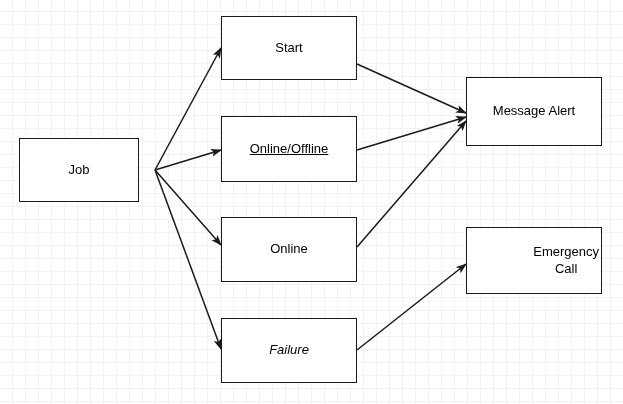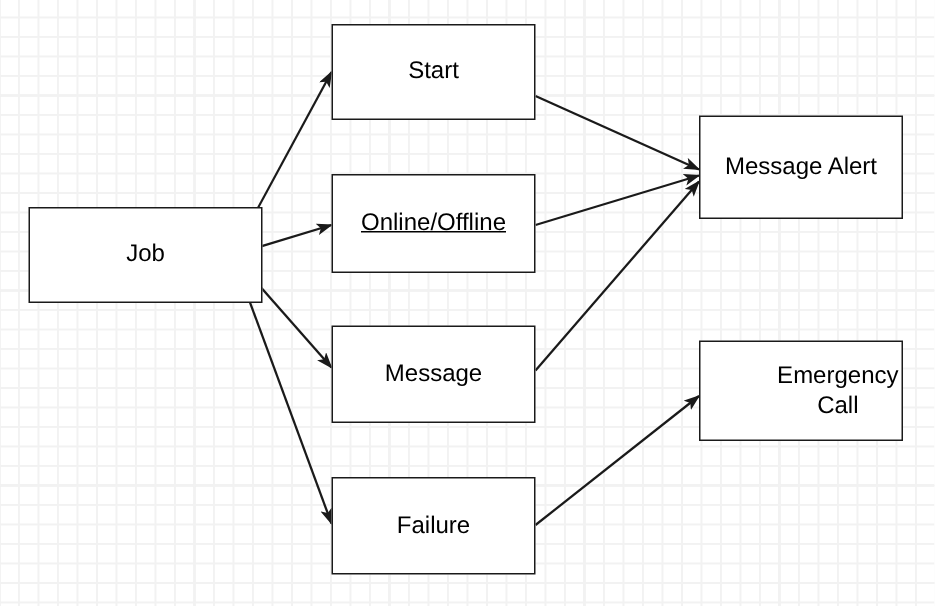--- a/index.html
+++ b/index.html
@@ -39,21 +39,21 @@
     position: absolute;
     box-sizing: border-box;
     background: #ffffff;
     border: 1.6px solid #1a1a1a;
     display: flex;
     align-items: center;
     justify-content: center;
     text-align: center;
     color: #000000;
     font-family: "Liberation Sans", sans-serif;
-    font-size: 16px;
+    font-size: 13px;
     line-height: 1.25;
     z-index: 2;
   }
   .node-label {
     display: block;
     padding: 0 2px;
     white-space: pre-line;
   }
   .node.tight .node-label {
     padding: 0;
@@ -76,33 +76,33 @@
         <line x1="155" y1="170" x2="221" y2="245" stroke="#1a1a1a" stroke-width="1.5" marker-end="url(#arrowhead)"></line>
         <line x1="155" y1="170" x2="221" y2="349" stroke="#1a1a1a" stroke-width="1.5" marker-end="url(#arrowhead)"></line>
         <line x1="357" y1="64" x2="466" y2="113" stroke="#1a1a1a" stroke-width="1.5" marker-end="url(#arrowhead)"></line>
         <line x1="357" y1="150" x2="466" y2="117" stroke="#1a1a1a" stroke-width="1.5" marker-end="url(#arrowhead)"></line>
         <line x1="357" y1="247" x2="466" y2="121" stroke="#1a1a1a" stroke-width="1.5" marker-end="url(#arrowhead)"></line>
         <line x1="357" y1="350" x2="466" y2="264" stroke="#1a1a1a" stroke-width="1.5" marker-end="url(#arrowhead)"></line>
       </g>
   </svg>
 
   <div id="nodes-layer">
-      <div class="node" style="left: 19px; top: 138px; width: 156px; height: 64px; border-color: rgb(26, 26, 26); background: rgb(255, 255, 255); color: rgb(0, 0, 0);">
+      <div class="node" style="left: 19px; top: 138px; width: 120px; height: 64px; border-color: rgb(26, 26, 26); background: rgb(255, 255, 255); color: rgb(0, 0, 0);">
         <span class="node-label">Job</span>
       </div>
       <div class="node" style="left: 221px; top: 16px; width: 136px; height: 64px; border-color: rgb(26, 26, 26); background: rgb(255, 255, 255); color: rgb(0, 0, 0);">
         <span class="node-label">Start</span>
       </div>
       <div class="node tight" style="left: 221px; top: 116px; width: 136px; height: 66px; border-color: rgb(26, 26, 26); background: rgb(255, 255, 255); color: rgb(0, 0, 0); text-decoration: underline;">
         <span class="node-label">Online/Offline</span>
       </div>
       <div class="node" style="left: 221px; top: 217px; width: 136px; height: 65px; border-color: rgb(26, 26, 26); background: rgb(255, 255, 255); color: rgb(0, 0, 0);">
-        <span class="node-label">Message</span>
+        <span class="node-label">Online</span>
       </div>
-      <div class="node" style="left: 221px; top: 318px; width: 136px; height: 65px; border-color: rgb(26, 26, 26); background: rgb(255, 255, 255); color: rgb(0, 0, 0);">
+      <div class="node" style="left: 221px; top: 318px; width: 136px; height: 65px; border-color: rgb(26, 26, 26); background: rgb(255, 255, 255); color: rgb(0, 0, 0); font-style: italic;">
         <span class="node-label">Failure</span>
       </div>
       <div class="node tight" style="left: 466px; top: 77px; width: 136px; height: 69px; border-color: rgb(26, 26, 26); background: rgb(255, 255, 255); color: rgb(0, 0, 0);">
         <span class="node-label">Message Alert</span>
       </div>
       <div class="node" style="left: 466px; top: 227px; width: 136px; height: 67px; border-color: rgb(26, 26, 26); background: rgb(255, 255, 255); color: rgb(0, 0, 0); justify-content: flex-end;">
         <span class="node-label">Emergency
 Call</span>
       </div>
     </div>

